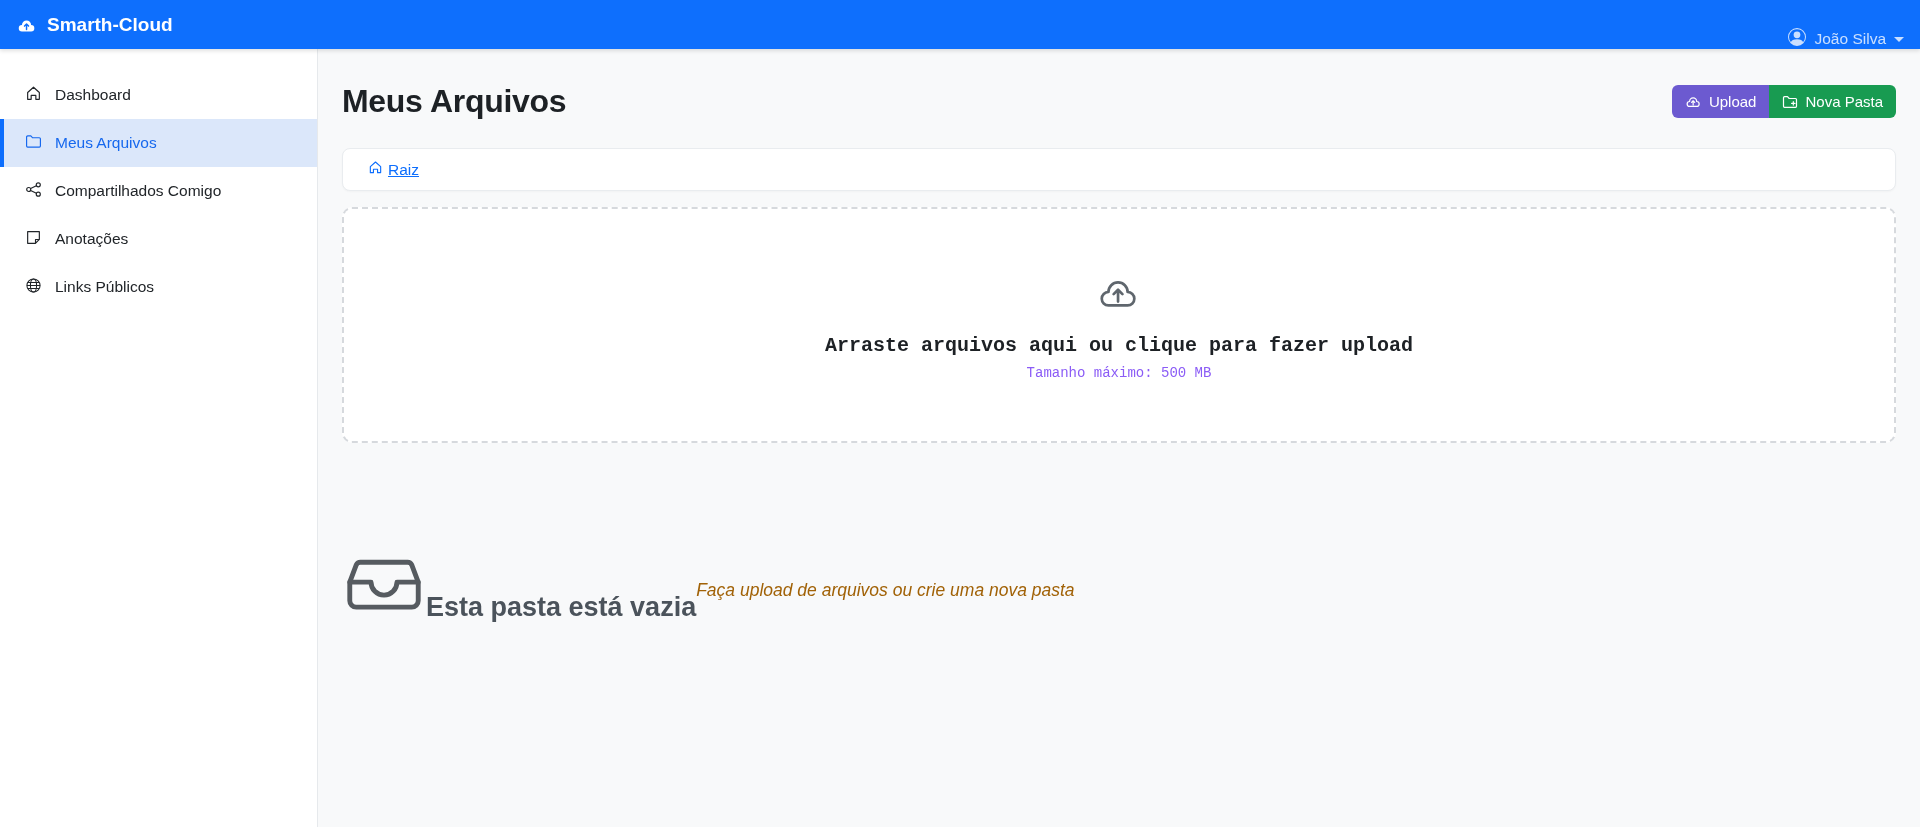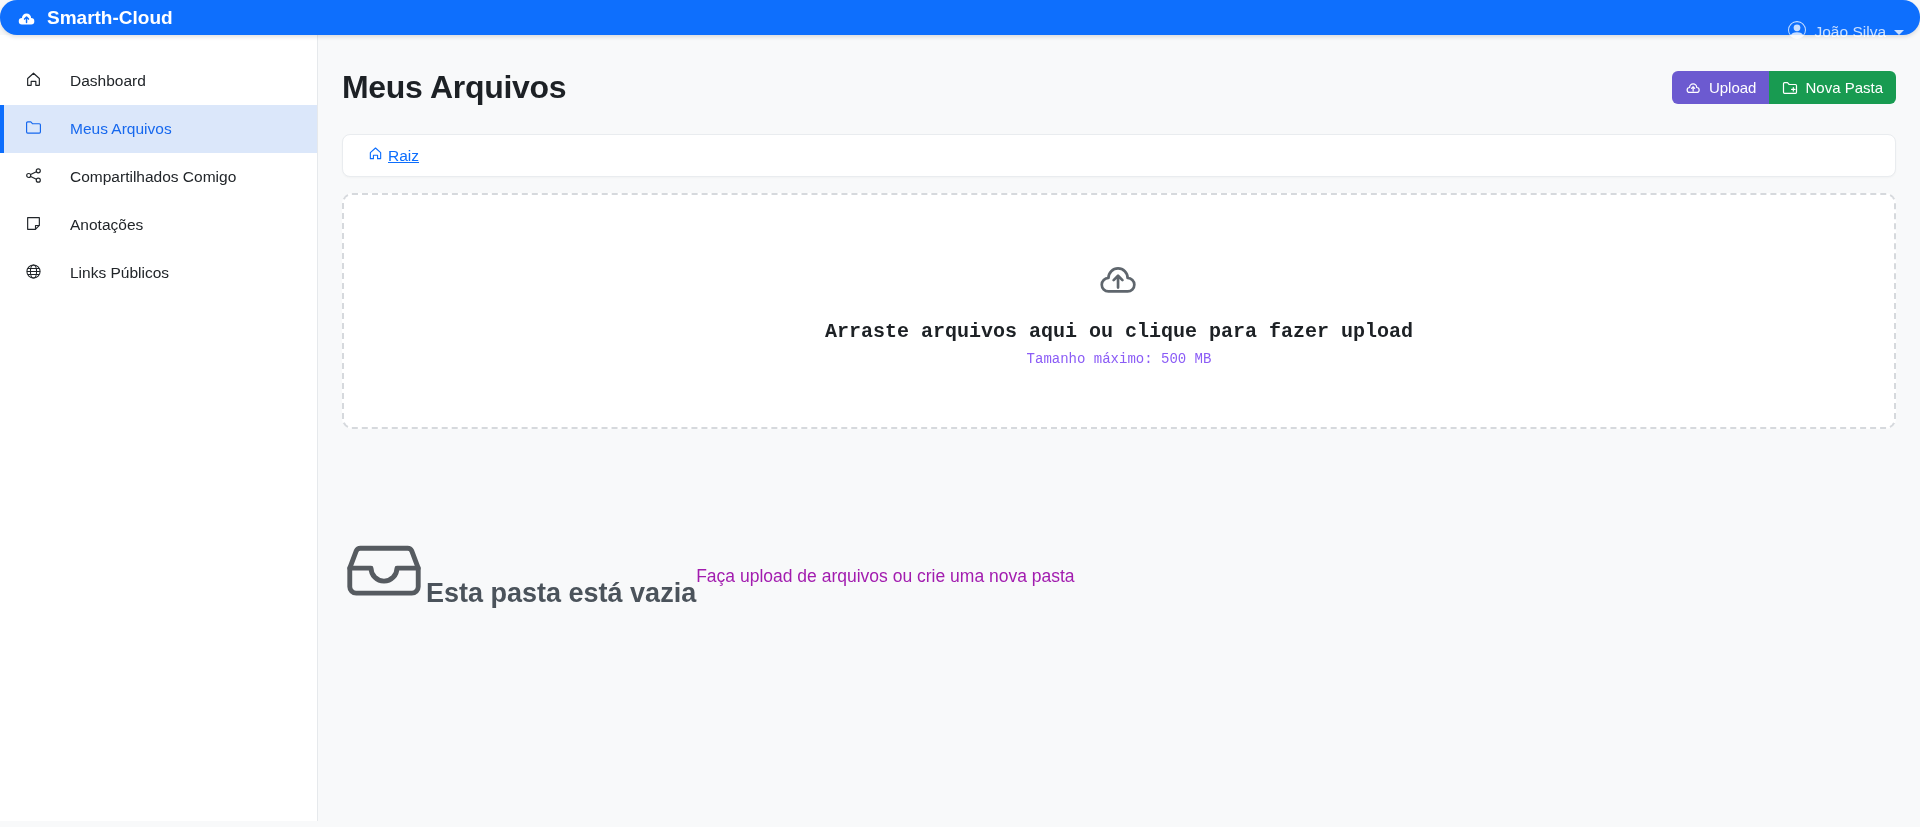--- a/index.html
+++ b/index.html
@@ -7,30 +7,29 @@
   html,body { width:1920px; height:827px; }
   body {
     font-family:"Liberation Sans", sans-serif;
     background:#f8f9fa;
     color:#212529;
     overflow:hidden;
   }
 
   
   .navbar {
-    height:35px;
+    height:49px;
     background:#0e6ffd;
     display:flex;
     align-items:center;
     justify-content:space-between;
     padding:0 16px;
     box-shadow:0 2px 4px rgba(0,0,0,.12);
     position:relative;
     z-index:5;
-    border-radius:17px;
   }
   .brand {
     display:flex; align-items:center; gap:9px;
     color:#ffffff; font-size:19px; font-weight:700;
     cursor:pointer;
   }
   .brand svg { display:block; }
   .user-menu {
     display:flex; align-items:center; gap:8px;
     color:rgba(255,255,255,.78);
@@ -48,21 +47,21 @@
 
   
   .layout { display:flex; height:786px; }
   .sidebar {
     width:318px; min-width:318px;
     background:#ffffff;
     border-right:1px solid #e6e9ec;
     padding-top:22px;
   }
   .side-item {
-    display:flex; align-items:center; gap:28px;
+    display:flex; align-items:center; gap:13px;
     height:48px;
     padding-left:21px;
     font-size:15.5px; font-weight:500;
     color:#212529;
     cursor:pointer;
     border-left:4px solid transparent;
   }
   .side-item svg { flex:0 0 auto; }
   .side-item.active {
     background:#dbe7fa;
@@ -124,21 +123,21 @@
   .dropzone-title { font-size:20px; font-weight:700; color:#1d2125; margin-top:14px; }
   .dropzone-sub { font-size:14px; color:#8b5cf6; margin-top:8px; }
 
   .empty-state {
     margin-top:104px;
     display:flex; align-items:center;
     text-align:center;
   }
   .empty-icon { color:#565b60; }
   .empty-title { font-size:27px; font-weight:700; color:#4b535b; margin-top:42px; }
-  .empty-sub { font-size:17.5px; color:#a21caf; margin-top:9px; }
+  .empty-sub { font-size:17.5px; color:#a16207; margin-top:9px;font-style:italic; }
 </style>
 </head>
 <body>
 
 <nav class="navbar">
   <div class="brand">
     <span>
       <svg width="22" height="22" viewBox="0 0 24 24">
         <path d="M6.5 19 A3.5 3.5 0 0 1 6.5 12 A5 5 0 0 1 16.5 12 A3.5 3.5 0 0 1 16.5 19 Z" fill="#ffffff"></path>
         <path d="M11.5 17 V11.5 M9.3 13.2 L11.5 11 L13.7 13.2" fill="none" stroke="#0e6ffd" stroke-width="1.6" stroke-linecap="round" stroke-linejoin="round"></path>

